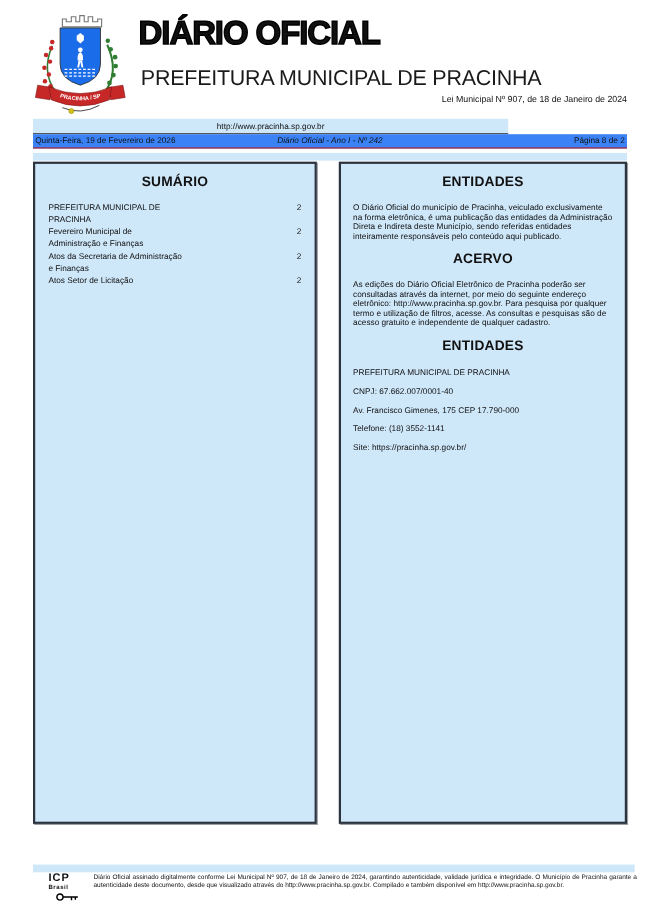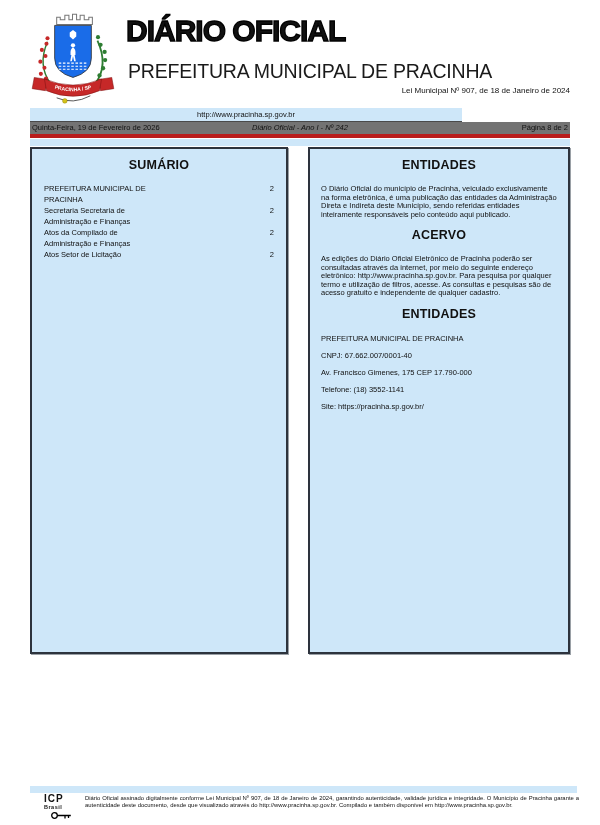--- a/index.html
+++ b/index.html
@@ -11,29 +11,29 @@
   .mast-title{position:absolute;left:126px;top:14px;font-size:30px;font-weight:bold;
               letter-spacing:-1px;-webkit-text-stroke:1.3px #000;white-space:nowrap;}
   .mast-sub{position:absolute;left:128px;top:60px;font-size:19.5px;letter-spacing:-0.2px;
             white-space:nowrap;color:#1a1a1a;}
   .law-line{position:absolute;right:30px;top:86px;font-size:8px;color:#111;}
 
   
   .band-url{position:absolute;left:30px;top:108px;width:432px;height:13px;line-height:13px;
             background:#cee7f9;border-bottom:1px solid #4a4a4a;text-align:center;font-size:7.5px;}
   .row-date{position:absolute;left:30px;top:122px;width:540px;height:12px;line-height:12px;
-            background:#737373;border-bottom:4px solid #b91c1c;display:flex;font-size:7.5px;}
+            background:#3b82f6;border-bottom:1px solid #b91c1c;display:flex;font-size:7.5px;}
   .row-date .seg{flex:1;white-space:nowrap;}
   .seg-left{text-align:left;padding-left:2px;}
   .seg-center{text-align:center;font-style:italic;}
   .seg-right{text-align:right;padding-right:2px;}
   .band-thin{position:absolute;left:30px;top:139px;width:540px;height:7px;background:#cee7f9;}
 
   
-  .box{position:absolute;top:147px;height:507px;background:#cee7f9;
+  .box{position:absolute;top:147px;height:602px;background:#cee7f9;
        border:2px solid #2d333d;box-shadow:1px 1px 0 #9aa0a6;box-sizing:border-box;}
   .box-left{left:30px;width:258px;}
   .box-right{left:308px;width:262px;}
   .box-title{margin-top:9px;text-align:center;font-size:12.5px;font-weight:bold;letter-spacing:0.2px;}
   .box-title.mt{}
 
   .sum-list{list-style:none;margin:11px 0 0;padding:0 12px;}
   .sum-row{display:flex;justify-content:space-between;align-items:flex-start;
            font-size:7.5px;line-height:11px;}
   .sum-lbl{width:122px;}
@@ -126,25 +126,25 @@
   <div class="band-thin"></div>
 
   <div class="box box-left">
     <div class="box-title">SUMÁRIO</div>
     <ul class="sum-list">
       <li class="sum-row">
         <span class="sum-lbl">PREFEITURA MUNICIPAL DE PRACINHA</span>
         <span class="sum-pg">2</span>
       </li>
       <li class="sum-row">
-        <span class="sum-lbl">Secretaria Secretaria de Administração e Finanças</span>
+        <span class="sum-lbl">Fevereiro Municipal de Administração e Finanças</span>
         <span class="sum-pg">2</span>
       </li>
       <li class="sum-row">
-        <span class="sum-lbl">Atos da Compilado de Administração e Finanças</span>
+        <span class="sum-lbl">Atos da Secretaria de Administração e Finanças</span>
         <span class="sum-pg">2</span>
       </li>
       <li class="sum-row">
         <span class="sum-lbl">Atos Setor de Licitação</span>
         <span class="sum-pg">2</span>
       </li>
     </ul>
   </div>
 
   <div class="box box-right">

